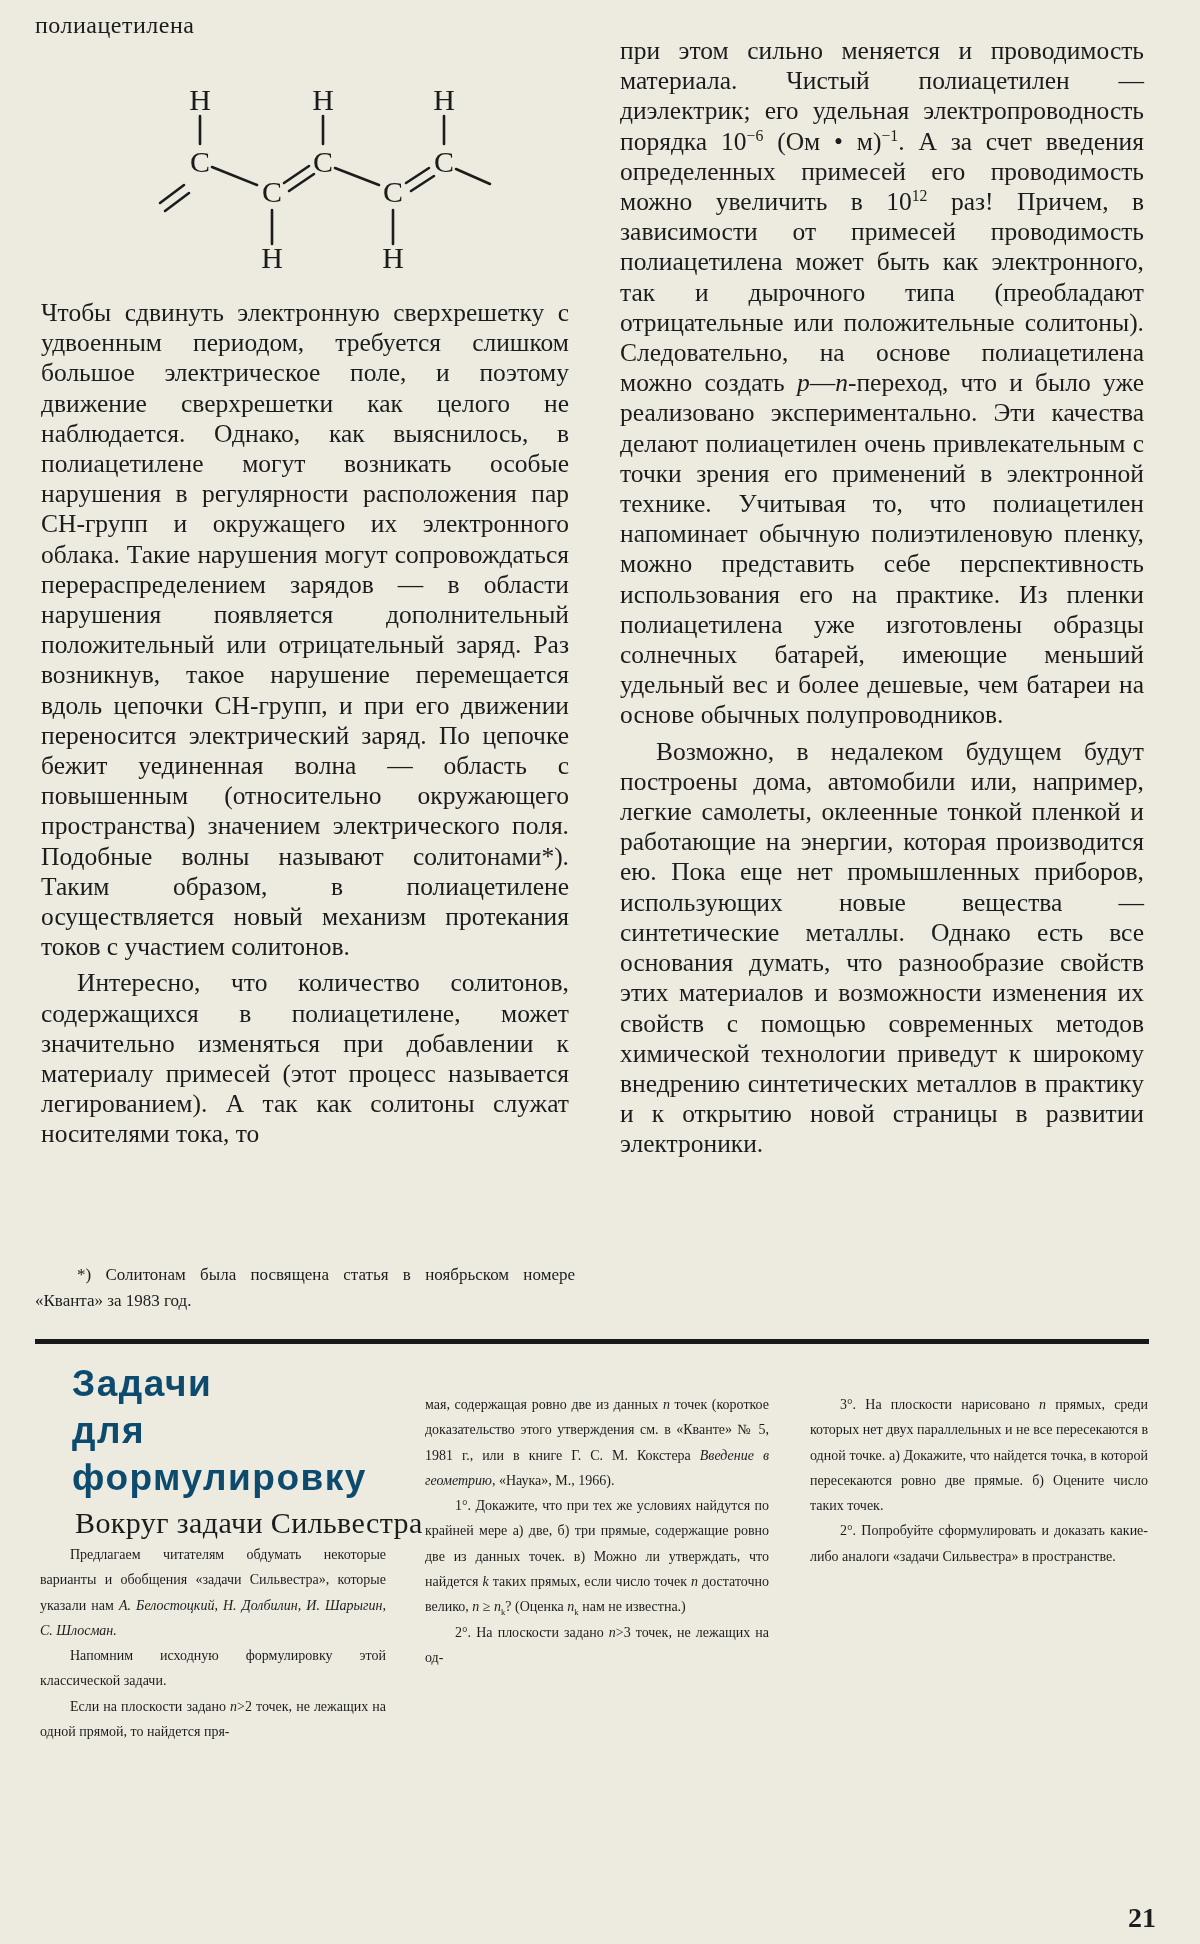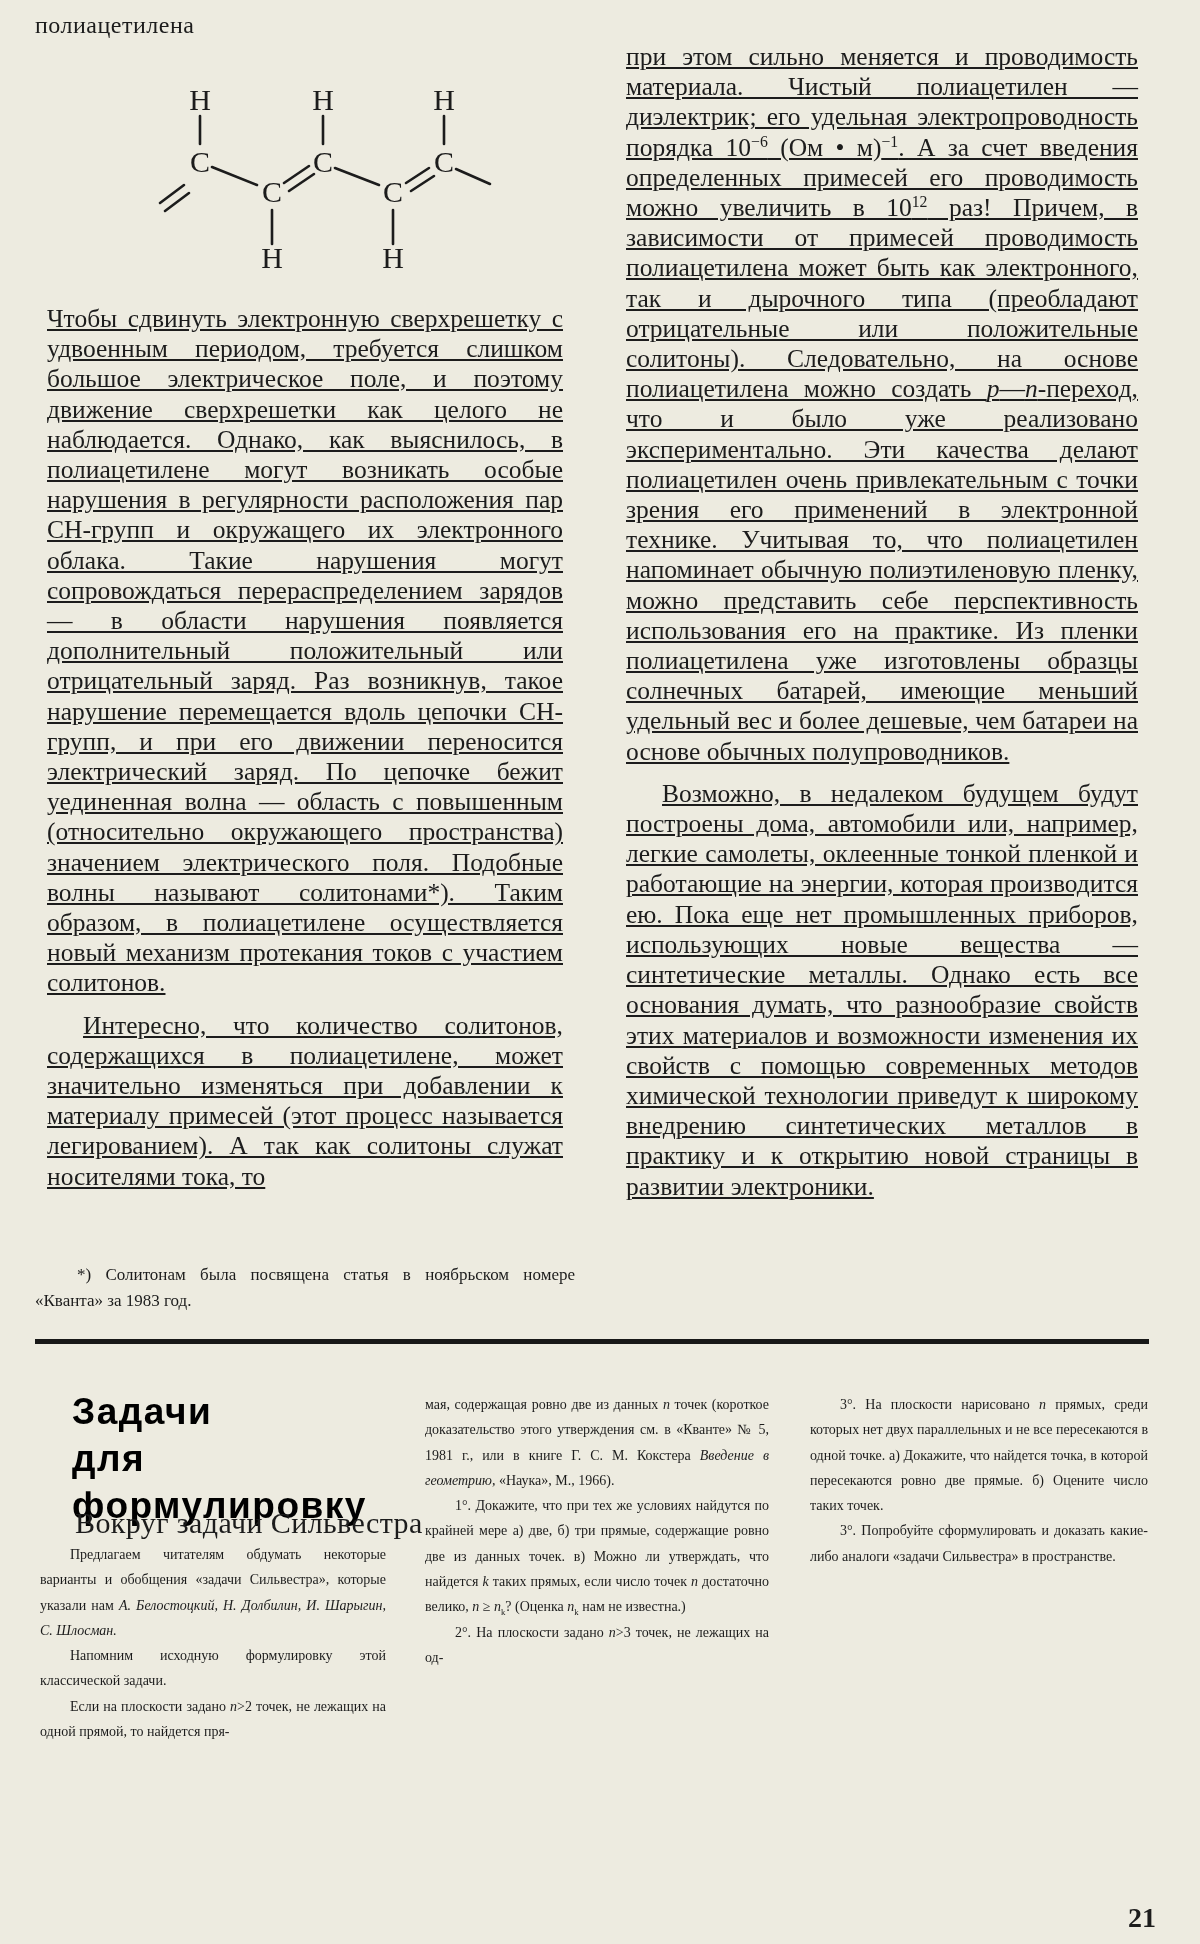--- a/index.html
+++ b/index.html
@@ -8,32 +8,32 @@
     background:#edebe0;color:#1c1c1c;
     font-family:"Liberation Serif","DejaVu Serif",serif;
   }
   .abs{position:absolute;}
   
   #caption{left:35px;top:12px;font-size:24px;letter-spacing:.5px;}
   #molecule{left:158px;top:82px;}
   #molecule text{font-size:30px;fill:#1c1c1c;text-anchor:middle;font-family:"Liberation Serif","DejaVu Serif",serif;}
   #molecule line{stroke:#1c1c1c;stroke-width:2.6;stroke-linecap:round;}
   .body-text{font-size:25.5px;line-height:30.2px;text-align:justify;}
-  .body-text p{margin:12px;text-decoration:underline;}
+  .body-text p{margin:6px;}
   .body-text p.ind{text-indent:36px;}
   #left-col{left:35px;top:292px;width:540px;}
   #right-col{left:614px;top:30px;width:536px;}
   #footnote{left:35px;top:1262px;width:540px;font-size:17px;line-height:25.5px;text-align:justify;}
   #footnote p{margin:0;text-indent:42px;}
   #rule{left:35px;top:1339px;width:1114px;height:5px;background:#181818;}
   
   #sec-title{
-    left:72px;top:1388px;width:330px;
+    left:72px;top:1360px;width:330px;
     font-family:"Liberation Sans","DejaVu Sans",sans-serif;font-weight:bold;
-    font-size:37px;line-height:47px;color:#000000;letter-spacing:1.5px;
+    font-size:37px;line-height:47px;color:#0c4a6e;letter-spacing:1.5px;
   }
   #sec-sub{left:75px;top:1506px;font-size:30px;font-weight:normal;letter-spacing:.4px;}
   .sec-text{font-size:14px;line-height:25.3px;text-align:justify;}
   .sec-text p{margin:0;}
   .sec-text p.ind{text-indent:30px;}
   #sec-c1{left:40px;top:1542px;width:346px;}
   #sec-c2{left:425px;top:1392px;width:344px;}
   #sec-c3{left:810px;top:1392px;width:338px;}
   #pagenum{left:1128px;top:1854px;font-size:28px;font-weight:bold;margin-top:48px;}
   sup{font-size:62%;line-height:0;vertical-align:super;}
@@ -110,16 +110,16 @@
 </div>
 
 <div class="abs sec-text" id="sec-c2">
   <p>мая, содержащая ровно две из данных <i>n</i> точек (короткое доказательство этого утверждения см. в «Кванте» № 5, 1981 г., или в книге Г. С. М. Кокстера <i>Введение в геометрию</i>, «Наука», М., 1966).</p>
   <p class="ind">1°. Докажите, что при тех же условиях найдутся по крайней мере а) две, б) три прямые, содержащие ровно две из данных точек. в) Можно ли утверждать, что найдется <i>k</i> таких прямых, если число точек <i>n</i> достаточно велико, <i>n</i> ≥ <i>n</i><sub>k</sub>? (Оценка <i>n</i><sub>k</sub> нам не известна.)</p>
   <p class="ind">2°. На плоскости задано <i>n</i>&gt;3 точек, не лежащих на од-</p>
 </div>
 
 <div class="abs sec-text" id="sec-c3">
   <p class="ind">3°. На плоскости нарисовано <i>n</i> прямых, среди которых нет двух параллельных и не все пересекаются в одной точке. а) Докажите, что найдется точка, в которой пересекаются ровно две прямые. б) Оцените число таких точек.</p>
-  <p class="ind">3°. Попробуйте сформулировать и доказать какие-либо аналоги «задачи Сильвестра» в пространстве.</p>
+  <p class="ind">2°. Попробуйте сформулировать и доказать какие-либо аналоги «задачи Сильвестра» в пространстве.</p>
 </div>
 
 <div class="abs" id="pagenum">21</div>
 
 </body></html>

